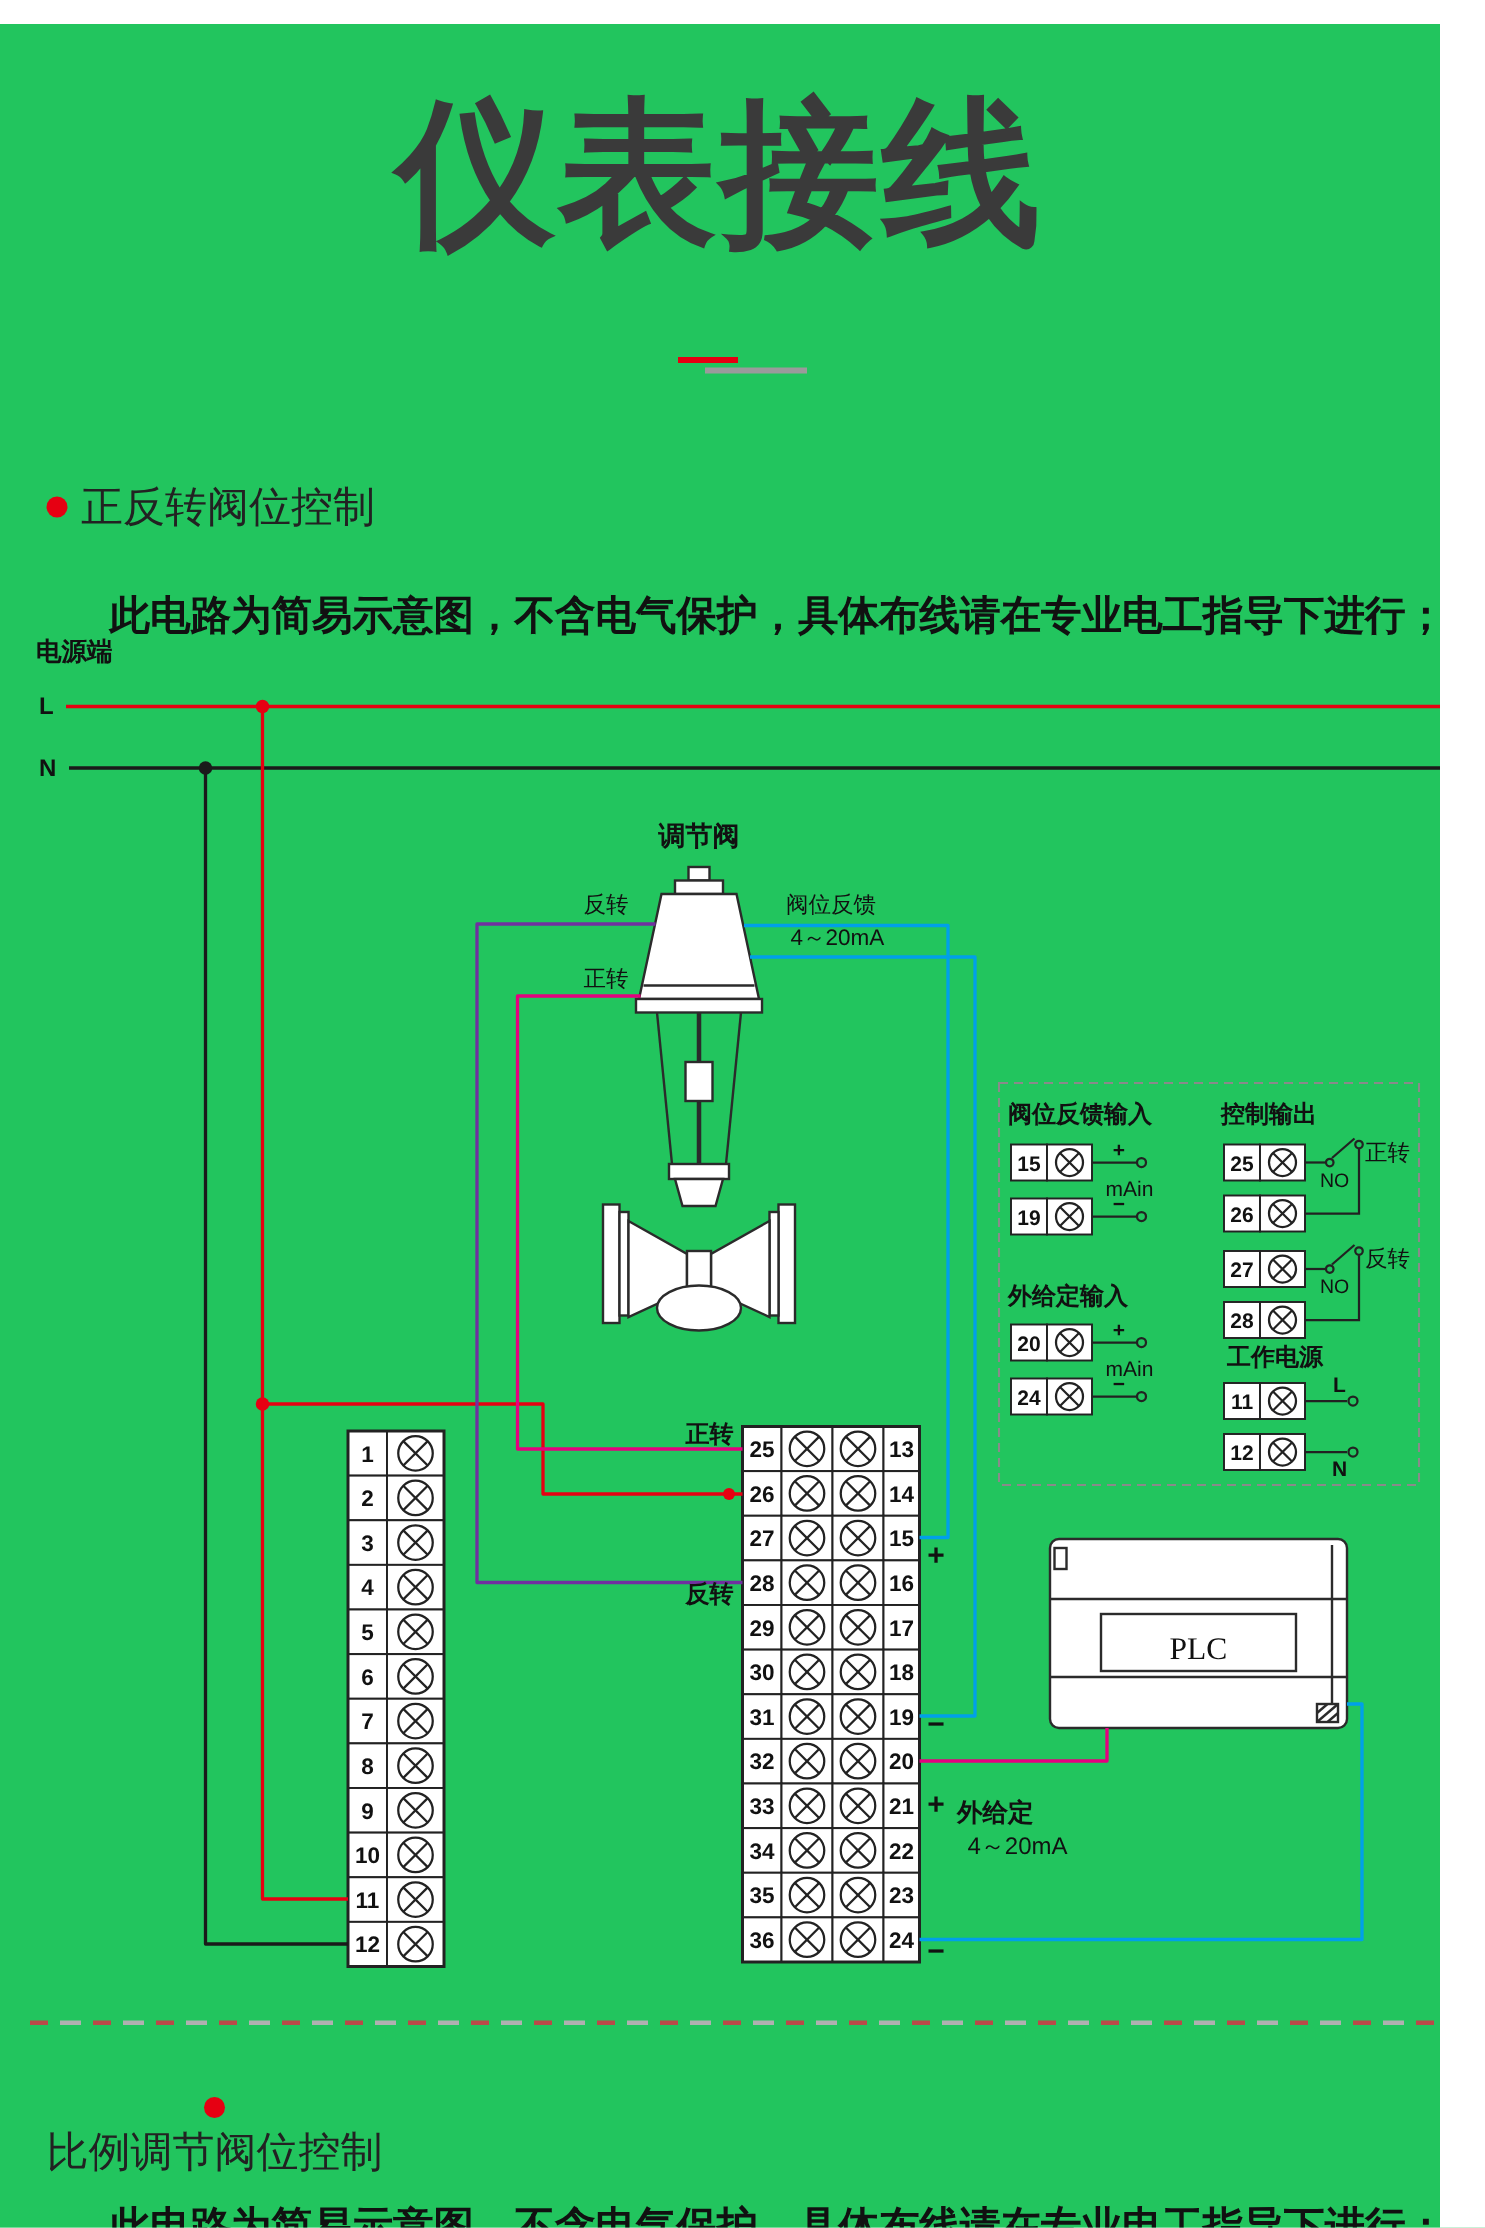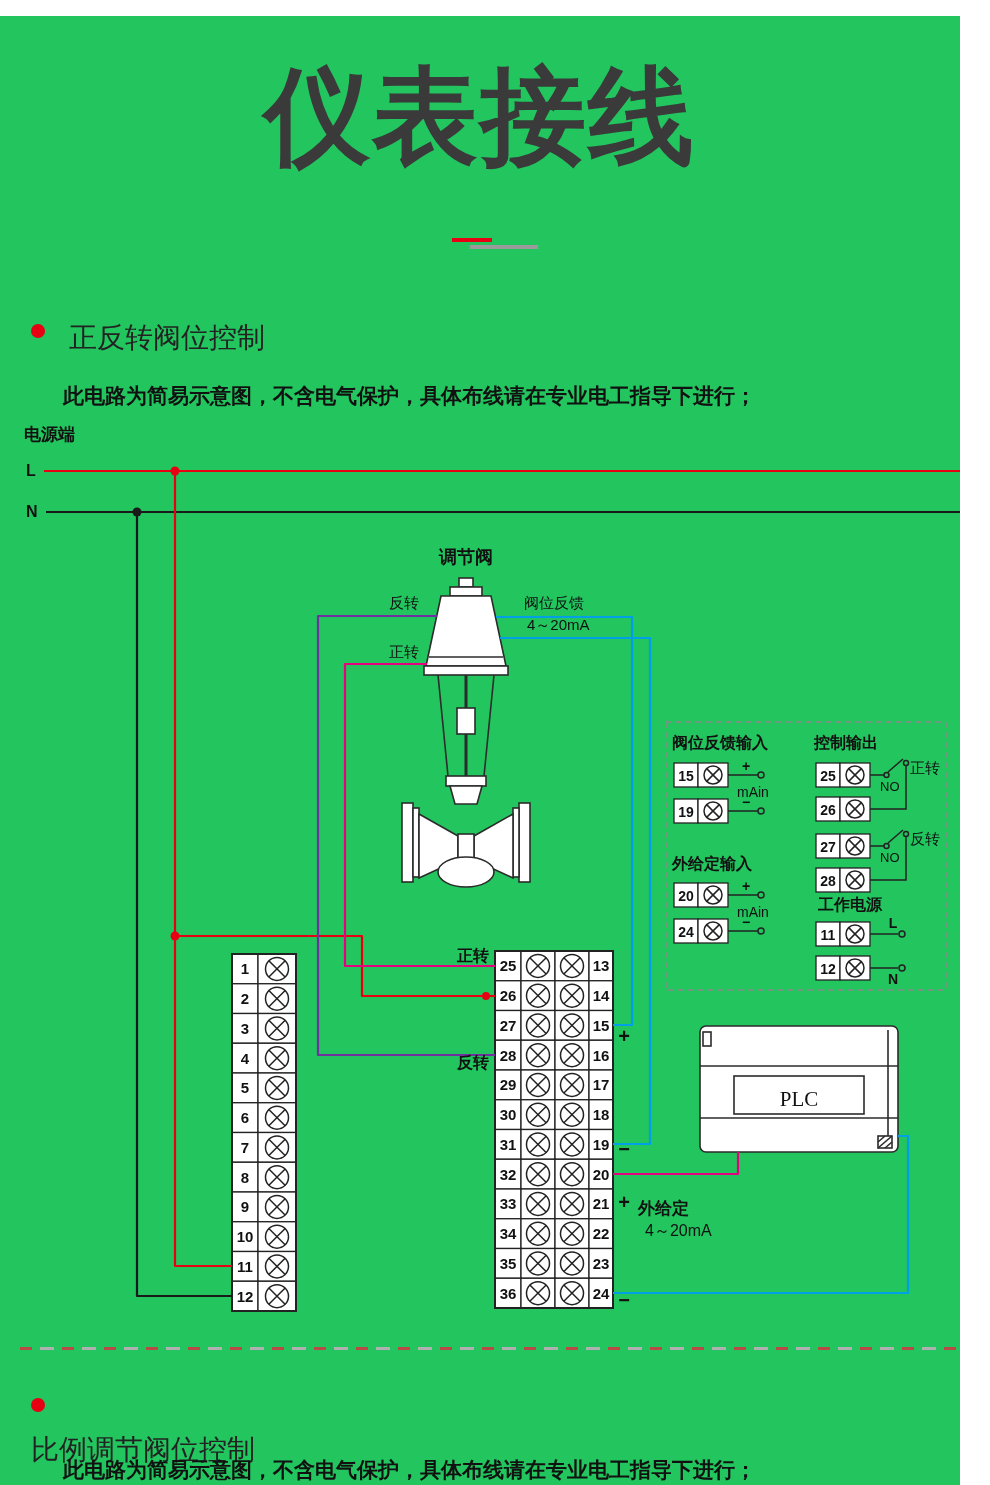--- a/index.html
+++ b/index.html
@@ -1,26 +1,26 @@
 <!DOCTYPE html>
 <html><head>
 <meta charset="utf-8">
 <style>
   html,body{margin:0;padding:0;background:#fff;}
   body{width:990px;height:1485px;position:relative;font-family:"Liberation Sans",sans-serif;color:#111;}
   .page{position:absolute;left:0;top:16px;width:960px;height:1485px;background:#22c55e;overflow:hidden;}
   .title{position:absolute;top:34px;left:0;width:100%;text-align:center;font-size:106px;font-weight:900;color:#3a3a3a;letter-spacing:2px;line-height:1.25;margin:0;}
   .tdiv-red{position:absolute;top:222px;left:452px;width:40px;height:4px;background:#e60012;}
   .tdiv-gray{position:absolute;top:229px;left:470px;width:68px;height:4px;background:#9b9b9b;}
-  .sec-head{position:absolute;display:flex;gap:24px;}
+  .sec-head{position:absolute;display:flex;align-items:center;gap:9px;}
   .sec-head.s1{top:308px;left:31px;}
   .sec-head.s2{top:1382px;left:31px;flex-direction:column;}
   .bullet{width:14px;height:14px;border-radius:50%;background:#e60012;flex:0 0 auto;}
   .sec-title{font-size:28px;font-weight:500;color:#222;margin:0;line-height:1;}
-  .note{position:absolute;left:63px;font-size:21px;font-weight:bold;color:#111;margin:0;white-space:nowrap;}
+  .note{position:absolute;left:63px;font-size:27px;font-weight:bold;color:#111;margin:10px;white-space:nowrap;}
   .note.n1{top:366px;}
   .note.n2{top:1440px;}
   .dash-divider{position:absolute;top:1331px;left:20px;width:950px;height:3px;
     background:repeating-linear-gradient(90deg,#b94a48 0 12px,transparent 12px 20px,#b0b0b0 20px 34px,transparent 34px 42px);}
   svg{font-family:"Liberation Sans",sans-serif;}
   #diagram{position:absolute;top:405px;left:0;}
 </style>
 </head>
 <body>
 

